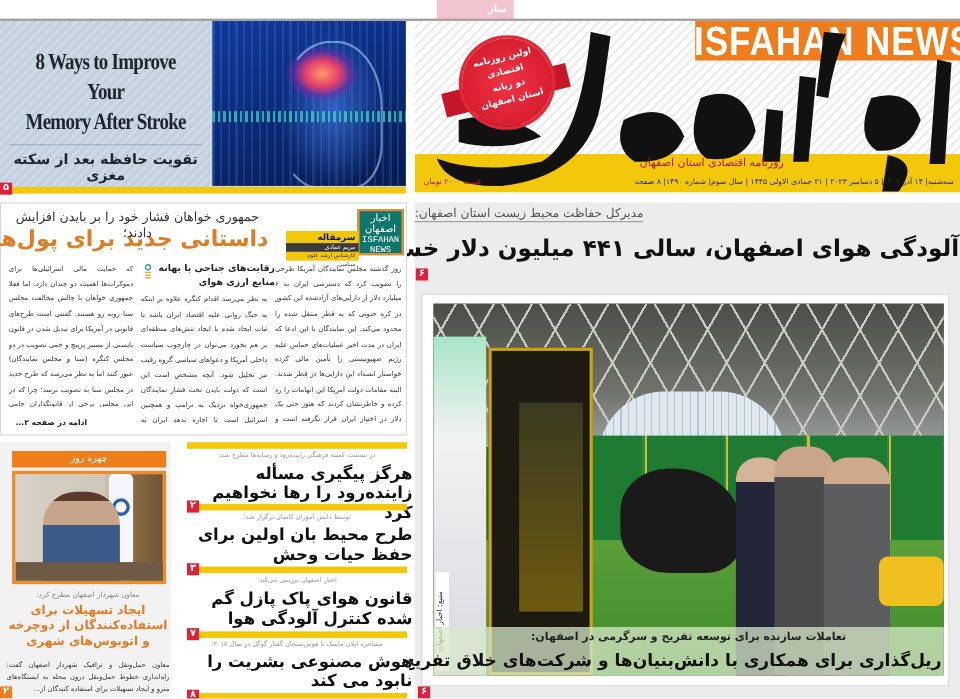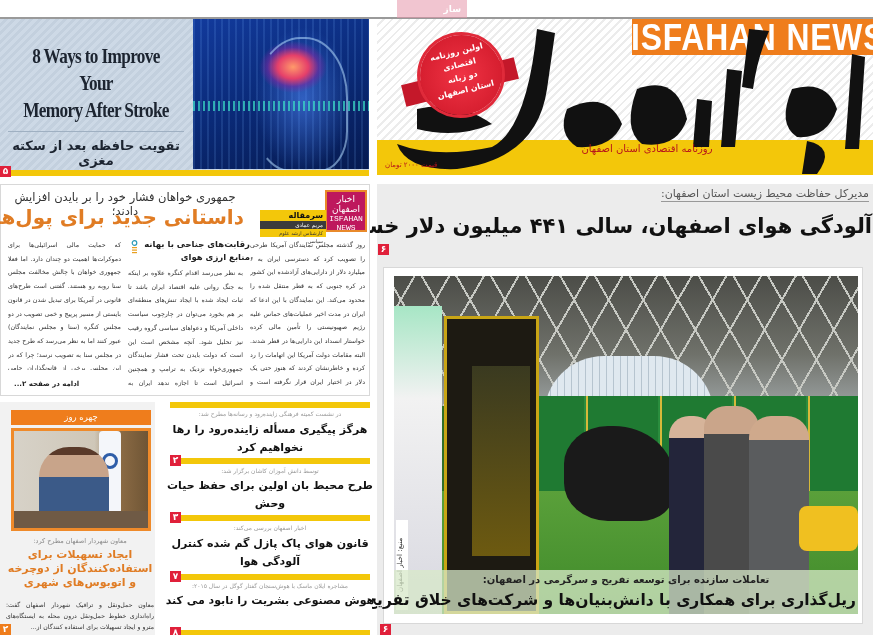--- a/index.html
+++ b/index.html
@@ -48,22 +48,22 @@
   .badge-ribbon { position: absolute; left: 0; top: 34px; width: 116px; height: 22px; background: #c4182a; transform: rotate(-14deg); }
   .badge-seal { position: absolute; left: 18px; top: -2px; width: 82px; height: 80px; border-radius: 50%;
     background: radial-gradient(circle, #f03344 0%, #d71f30 70%, #c41828 100%); box-shadow: 0 0 0 3px #e02a3a; transform: rotate(-14deg); }
   .badge-text { position: absolute; left: 18px; top: 8px; width: 82px; text-align: center; direction: rtl; color: #fff;
     font-size: 8px; line-height: 13px; font-weight: bold; transform: rotate(-14deg); }
   .watermark { position: absolute; left: 397px; top: 0; width: 70px; height: 18px; background: rgba(230,150,170,0.55);
     color: #fff; font-size: 9px; font-weight: bold; text-align: right; padding-right: 6px; line-height: 18px; padding-left: 41px; }
 
   
   .lead-box { position: absolute; left: 377px; top: 184px; width: 496px; height: 451px; background: #ececec; }
-  .lead-kicker { position: absolute; left: 377px; top: 187px; width: 492px; text-align: right; direction: rtl;
-    font-size: 11px; color: #555; padding-left: 27px; }
+  .lead-kicker { position: absolute; left: 377px; top: 187px; width: 492px; text-align: left; direction: rtl;
+    font-size: 11px; color: #555; }
   .lead-kicker span { border-bottom: 1px solid #999; padding-bottom: 1px; }
   .lead-headline { position: absolute; left: 382px; top: 214px; width: 490px; text-align: right; direction: rtl;
     font-size: 21px; font-weight: bold; color: #111; letter-spacing: -0.6px; white-space: nowrap; }
   .lead-photo-frame { position: absolute; left: 383px; top: 267px; width: 480px; height: 357px; background: #ffffff; border: 1px solid #d8d8d8; }
   .lead-photo { position: absolute; left: 394px; top: 276px; width: 464px; height: 338px; overflow: hidden; background: #2f6e2a; }
   .ph-roof { position: absolute; left: 0; top: 0; width: 464px; height: 130px;
     background:
       repeating-linear-gradient(60deg, transparent 0 28px, #c7c9c3 28px 30px),
       repeating-linear-gradient(-60deg, transparent 0 28px, #c7c9c3 28px 30px),
       linear-gradient(180deg, #4c4d48 0%, #6f716a 60%, #9aa0a0 100%); }
@@ -86,21 +86,21 @@
   .photo-caption-band { position: absolute; left: 394px; top: 570px; width: 464px; height: 44px; background: rgba(215,232,200,0.75); }
   .photo-kicker { position: absolute; left: 394px; top: 574px; width: 464px; text-align: center; direction: rtl; font-size: 10px; font-weight: bold; color: #222; }
   .photo-headline { position: absolute; left: 394px; top: 591px; width: 462px; text-align: center; direction: rtl;
     font-size: 15.5px; font-weight: bold; color: #111; letter-spacing: -0.5px; white-space: nowrap; }
 
   
   .editorial-box { position: absolute; left: 0; top: 184px; width: 370px; height: 212px; background: #ffffff; border: 1px solid #d8d8d8; }
   .editorial-kicker { position: absolute; left: 10px; top: 190px; width: 230px; text-align: center; direction: rtl; font-size: 11.5px; color: #333; }
   .editorial-headline { position: absolute; left: 8px; top: 205px; width: 236px; text-align: center; direction: rtl;
     font-size: 20px; font-weight: bold; color: #e07c24; letter-spacing: -0.5px; white-space: nowrap; }
-  .col-logo { position: absolute; left: 325px; top: 190px; width: 42px; height: 42px; background: #be185d; border: 2px solid #e98a2b; }
+  .col-logo { position: absolute; left: 325px; top: 190px; width: 42px; height: 42px; background: #0f766e; border: 2px solid #e98a2b; }
   .col-logo-script { color: #fff; font-size: 9px; text-align: center; direction: rtl; margin-top: 2px; }
   .col-logo-en { color: #fff; font-family: Liberation Mono, monospace; font-size: 8px; line-height: 9px; text-align: center; }
   .col-label { position: absolute; left: 260px; top: 210px; width: 66px; direction: rtl; }
   .col-label-title { background: #f3c70a; color: #111; font-size: 8px; font-weight: bold; padding: 1px 3px; height: 11px; line-height: 10px; }
   .col-label-author { background: #3b3b3b; color: #fff; font-size: 5.5px; padding: 0 3px; height: 8px; line-height: 8px; }
   .col-label-role { background: #f3c70a; color: #333; font-size: 5px; padding: 0 3px; height: 8px; line-height: 8px; }
   .body-col { position: absolute; direction: rtl; text-align: justify; font-size: 6.3px; line-height: 13.7px; color: #333; overflow: hidden; }
   .subhead { position: absolute; left: 140px; top: 238px; width: 110px; direction: rtl; font-size: 8.5px; font-weight: bold; color: #222; line-height: 13px; }
   .subhead-icon { position: absolute; left: 131px; top: 240px; width: 7px; height: 14px; }
   .continued { position: absolute; left: 14px; top: 380px; direction: rtl; font-size: 7px; font-weight: bold; color: #222; }
@@ -118,21 +118,21 @@
   .fp-desk { position: absolute; left: 0; top: 80px; width: 140px; height: 20px; background: #6f5a45; }
   .face-kicker { position: absolute; left: 8px; top: 537px; width: 144px; text-align: center; direction: rtl; font-size: 6.5px; color: #888; }
   .face-headline { position: absolute; left: 6px; top: 548px; width: 148px; text-align: center; direction: rtl;
     font-size: 11px; line-height: 14px; font-weight: bold; color: #e07c24; }
   .face-body { position: absolute; left: 6px; top: 599px; width: 148px; direction: rtl; text-align: justify; font-size: 6.2px; line-height: 11px; color: #333; }
 
   
   .list-area { position: absolute; left: 160px; top: 402px; width: 212px; height: 233px; background: #ffffff; }
   .list-bar { position: absolute; height: 6px; background: #f3c70a; }
   .list-kicker { position: absolute; left: 170px; width: 200px; text-align: center; direction: rtl; font-size: 6px; color: #999; }
-  .list-headline { position: absolute; left: 165px; width: 210px; text-align: center; direction: rtl; font-size: 11px; font-weight: bold; line-height: 18px; color: #111; }
+  .list-headline { position: absolute; left: 165px; width: 210px; direction: rtl; font-size: 15px; font-weight: bold; line-height: 18px; color: #111; }
 </style>
 </head>
 <body>
 
 <div class="top-rule"></div>
 <div class="watermark">ساز</div>
 
 <div class="memory-banner">
   <div class="memory-text">
     <div class="memory-title">
@@ -160,20 +160,21 @@
     <path d="M410 112 Q440 118 420 145 L405 145 Z" fill="#111"></path>
     <path d="M330 40 L345 42 L338 118 L324 118 Z" fill="#111"></path>
     <path d="M300 70 L315 72 L312 118 L296 118 Z" fill="#111"></path>
     <path d="M240 60 Q280 45 290 90 Q280 120 245 115 Q225 100 240 60 Z" fill="#111"></path>
     <path d="M170 80 Q210 60 225 95 Q215 120 180 118 Q160 105 170 80 Z" fill="#111"></path>
     <path d="M140 0 L158 4 L150 60 Q140 130 60 140 Q10 142 0 115 Q40 130 95 118 Q130 100 140 0 Z" fill="#111"></path>
     <path d="M20 80 Q60 70 95 95 Q60 110 20 100 Z" fill="#111"></path>
     <path d="M352 0 L372 2 Q360 30 356 60 L345 58 Z" fill="#111"></path>
   </svg>
   <div class="tagline">روزنامه اقتصادی استان اصفهان</div>
+  <div class="dateline">سه‌شنبه| ۱۴ آذر ۱۴۰۲| ۵ دسامبر ۲۰۲۳ | ۲۱ جمادی الاولی ۱۴۴۵ | سال سوم| شماره ۱۴۹۰| ۸ صفحه</div>
   <div class="price">قیمت ۲۰۰۰ تومان</div>
   <div class="badge">
     <div class="badge-ribbon"></div>
     <div class="badge-seal"></div>
     <div class="badge-text">
       <div>اولین روزنامه</div>
       <div>اقتصادی</div>
       <div>دو زبانه</div>
       <div>استان اصفهان</div>
     </div>

